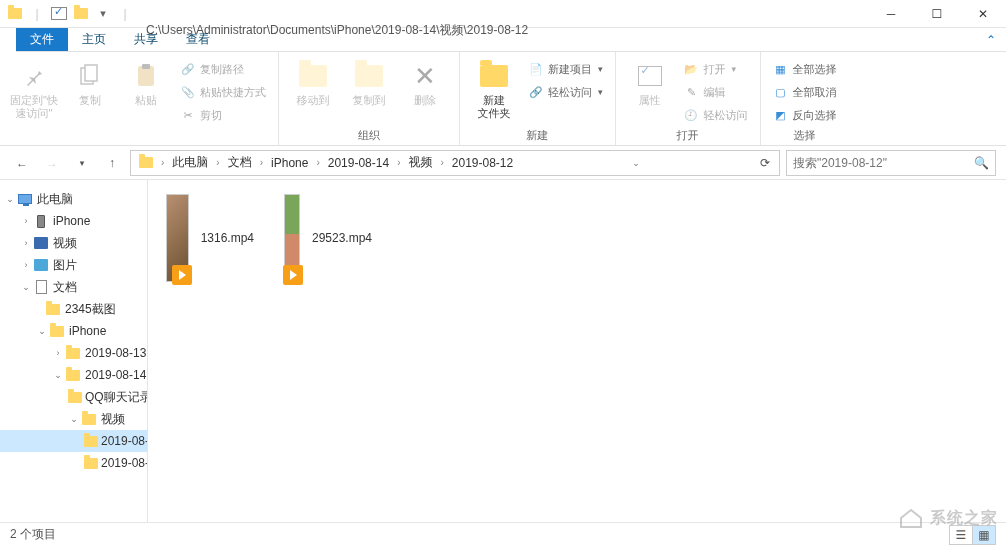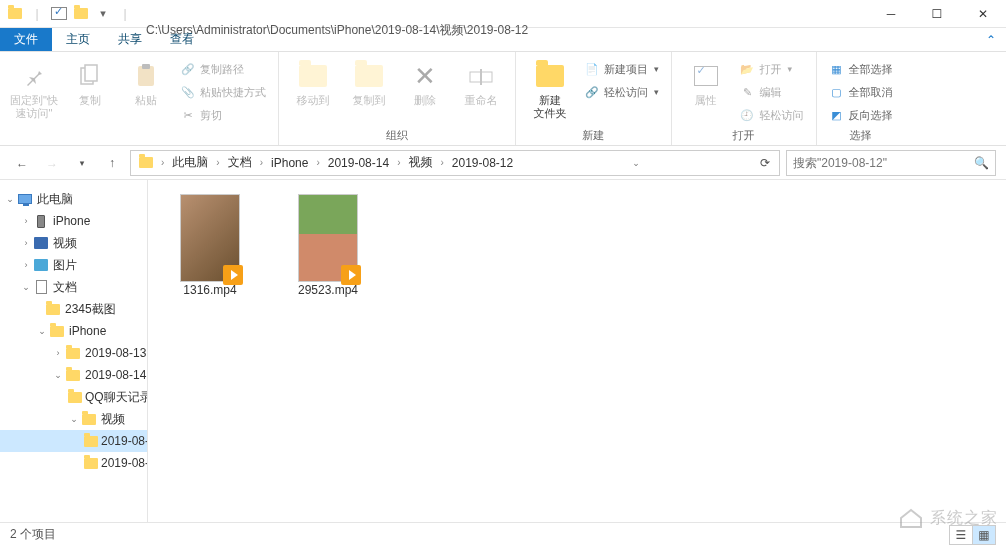--- a/index.html
+++ b/index.html
@@ -7,21 +7,21 @@
 
 
 .titlebar { height: 28px; background: #fff; display: flex; align-items: center; border-bottom: 1px solid #e5e5e5; }
 .titlebar-icons { display: flex; align-items: center; padding: 0 4px; gap: 0; }
 .titlebar-icons .tb-icon { width: 22px; height: 22px; display: flex; align-items: center; justify-content: center; }
 .titlebar-path { flex: 1; color: #555; padding-left: 6px; font-size: 12px; margin-top: 33px; }
 .win-controls { display: flex; }
 .win-controls div { width: 46px; height: 28px; display: flex; align-items: center; justify-content: center; color: #333; }
 
 
-.tabs { height: 24px; background: #fff; display: flex; align-items: stretch; border-bottom: 1px solid #e1e1e1; }
+.tabs { height: 24px; background: #fff; display: flex; align-items: stretch; border-bottom: 1px solid #e1e1e1; margin-left: 16px; }
 .tab { padding: 0 14px; display: flex; align-items: center; font-size: 12px; color: #0c4a6e; }
 .tab.active { background: #1979ca; color: #fff; }
 .tab-help { margin-left: auto; padding: 0 10px; display: flex; align-items: center; color: #1979ca; }
 
 
 .ribbon { height: 94px; background: #fff; border-bottom: 1px solid #e1e1e1; display: flex; }
 .ribbon-group { border-right: 1px solid #e5e5e5; padding: 4px 8px 2px; display: flex; flex-direction: column; }
 .ribbon-group-body { flex: 1; display: flex; align-items: flex-start; gap: 4px; }
 .ribbon-group-label { text-align: center; font-size: 11px; color: #666; padding-top: 2px; }
 .rb-big { display: flex; flex-direction: column; align-items: center; justify-content: flex-start; width: 52px; padding-top: 4px; gap: 2px; color: #888; }
@@ -45,21 +45,21 @@
 .searchbox .icon { color: #666; }
 
 
 .main { display: flex; height: 342px; }
 .tree { width: 148px; border-right: 1px solid #e5e5e5; overflow: hidden; padding: 8px 0; }
 .tree-item { display: flex; align-items: center; height: 22px; font-size: 12px; color: #333; white-space: nowrap; overflow: hidden; }
 .tree-item .exp { width: 12px; text-align: center; color: #777; font-size: 9px; }
 .tree-item .icon { width: 18px; height: 16px; display: flex; align-items: center; justify-content: center; margin-right: 3px; }
 .tree-item.selected { background: #cce8ff; }
 .content { flex: 1; padding: 14px 18px; display: flex; gap: 30px; align-items: flex-start; }
-.file-item { display: flex; flex-direction: column; align-items: center; gap: 1px; width: 88px; }
+.file-item { display: flex; flex-direction: row; align-items: center; gap: 12px; width: 88px; }
 .thumb { width: 60px; height: 88px; position: relative; border: 1px solid #ccc; background: linear-gradient(135deg,#b89070,#6b5030); }
 .thumb.t2 { background: linear-gradient(180deg,#7aa65a 0%,#7aa65a 45%,#d08a6a 45%,#d08a6a 100%); }
 .play-badge { position: absolute; right: -4px; bottom: -4px; width: 20px; height: 20px; background: #f7a017; border-radius: 2px; display: flex; align-items: center; justify-content: center; }
 .play-badge::after { content: ""; width: 0; height: 0; border-left: 7px solid #fff; border-top: 5px solid transparent; border-bottom: 5px solid transparent; margin-left: 2px; }
 .filename { font-size: 12px; color: #333; }
 
 
 .statusbar { height: 24px; border-top: 1px solid #e5e5e5; display: flex; align-items: center; padding: 0 10px; font-size: 12px; color: #555; }
 .view-toggle { margin-left: auto; display: flex; }
 .vt-btn { width: 24px; height: 20px; border: 1px solid #ccc; display: flex; align-items: center; justify-content: center; margin-left: -1px; }
@@ -71,21 +71,21 @@
 .folder-big { width: 28px; height: 22px; background: #ffd867; border-radius: 2px; position: relative; }
 .folder-big::before { content:""; position:absolute; top:-5px; left:0; width:12px; height:5px; background:#ffd867; border-radius:2px 2px 0 0; }
 .monitor-icon { width:14px; height:10px; border:1px solid #3a7ac0; background:#6aa9e8; position:relative; }
 .monitor-icon::after { content:""; position:absolute; left:4px; bottom:-3px; width:6px; height:2px; background:#3a7ac0; }
 .phone-icon { width:8px; height:13px; border:1px solid #555; border-radius:1px; background:#888; }
 .generic-icon { width:14px; height:12px; background:#5599dd; border-radius:1px; }
 .doc-icon { width:11px; height:14px; background:#fff; border:1px solid #888; position:relative; }
 .checkbox-rb { width:16px; height:13px; border:1px solid #888; position:relative; }
 .checkbox-rb::after { content:"✓"; position:absolute; top:-3px; left:2px; font-size:11px; color:#3277c0; }
 .addr-dropdown { color:#777; font-size:9px; padding:0 4px; }
-.watermark { position: absolute; right: 8px; bottom: 18px; color: rgba(160,160,160,0.55); font-size: 16px; font-weight: 400; letter-spacing: 1px; pointer-events: none; display:flex; align-items:center; gap:6px; }
+.watermark { position: absolute; right: 8px; bottom: 18px; color: rgba(160,160,160,0.55); font-size: 16px; font-weight: 700; letter-spacing: 1px; pointer-events: none; display:flex; align-items:center; gap:6px; }
 </style>
 </head>
 <body>
 
 <div class="titlebar">
   <div class="titlebar-icons">
     <div class="tb-icon">
         <div class="folder-icon"></div>
       </div>
     <div class="tb-icon" style="color:#ccc">|</div>
@@ -172,29 +172,20 @@
       </div>
       <div class="rb-big disabled">
         <div class="icon">
             <div class="folder-big" style="opacity:0.5"></div>
           </div>
         <div class="label">复制到</div>
       </div>
       <div class="rb-big disabled">
         <div class="icon" style="font-size:26px;color:#666">✕</div>
         <div class="label">删除</div>
-      </div>
-      <div class="rb-big disabled">
-        <div class="icon">
-            <svg width="24" height="20">
-              <rect x="1" y="6" width="22" height="10" fill="none" stroke="#999"></rect>
-              <line x1="12" y1="3" x2="12" y2="19" stroke="#999" stroke-width="2"></line>
-            </svg>
-          </div>
-        <div class="label">重命名</div>
       </div>
     </div>
     <div class="ribbon-group-label">组织</div>
   </div>
 
   <div class="ribbon-group">
     <div class="ribbon-group-body">
       <div class="rb-big">
         <div class="icon">
             <div class="folder-big"></div>

